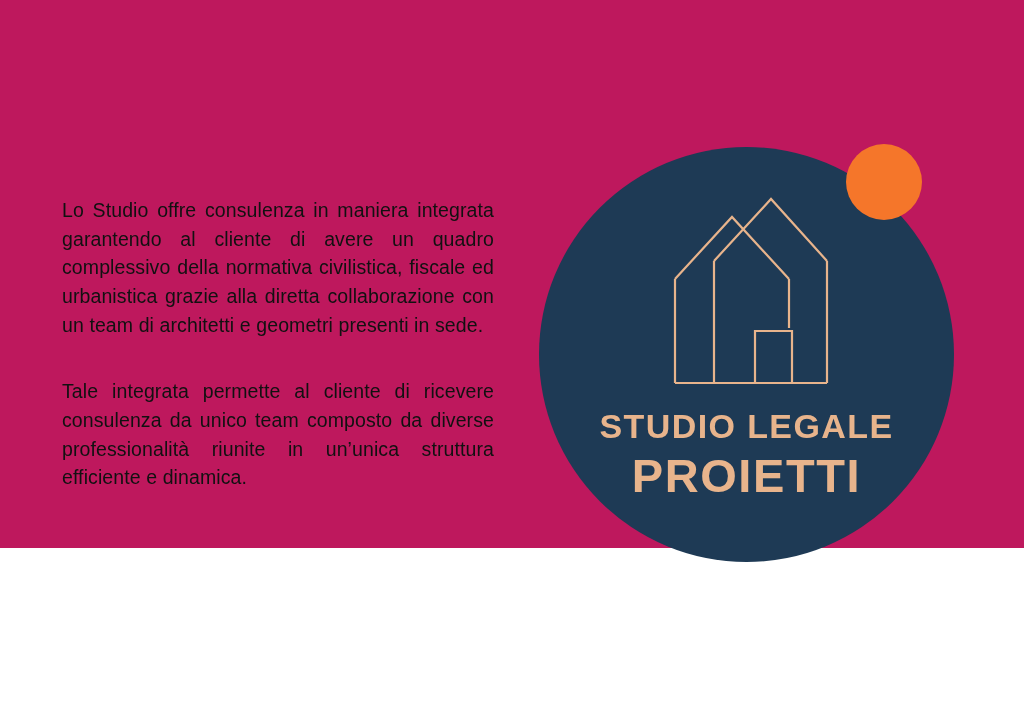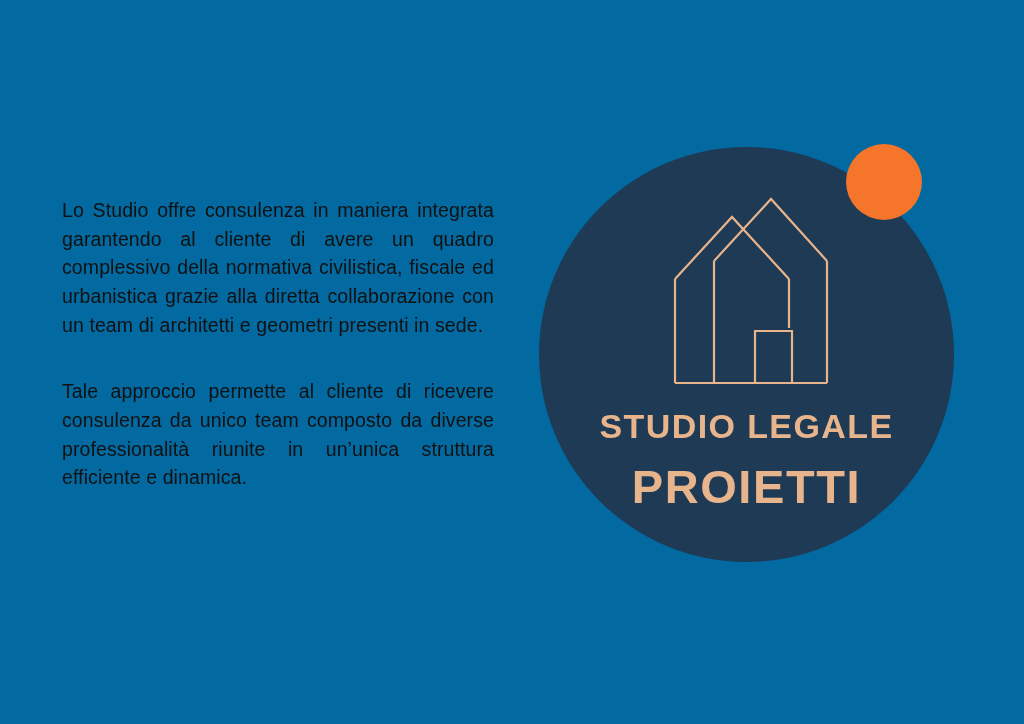--- a/index.html
+++ b/index.html
@@ -9,22 +9,22 @@
   body {
     width: 1024px;
     height: 724px;
     background: #ffffff;
     font-family: "Liberation Sans", sans-serif;
     overflow: hidden;
   }
   .page {
     position: relative;
     width: 1024px;
-    height: 724px;
-    background: #0369a1;
+    height: 548px;
+    background: #be185d;
   }
 
   
   .text-column {
     position: absolute;
     left: 62px;
     top: 196px;
     width: 432px;
   }
   .paragraph {
@@ -99,31 +99,31 @@
     font-size: 34px;
     letter-spacing: 1.4px;
     line-height: 1.05;
     display: block;
   }
   .logo-line2 {
     font-size: 47px;
     letter-spacing: 1.6px;
     line-height: 1.12;
     display: block;
-    margin-top: 16px;
+    margin-top: 5px;
   }
 </style>
 </head>
 <body>
 
 <div class="page">
 
   <div class="text-column">
     <p class="paragraph first">Lo Studio offre consulenza in maniera integrata garantendo al cliente di avere un quadro complessivo della normativa civilistica, fiscale ed urbanistica grazie alla diretta collaborazione con un team di architetti e geometri presenti in sede.</p>
-    <p class="paragraph">Tale approccio permette al cliente di ricevere consulenza da unico team composto da diverse professionalità riunite in un’unica struttura efficiente e dinamica.</p>
+    <p class="paragraph">Tale integrata permette al cliente di ricevere consulenza da unico team composto da diverse professionalità riunite in un’unica struttura efficiente e dinamica.</p>
   </div>
 
   <div class="logo-area">
 
     <div class="orange-dot"></div>
 
     <div class="navy-circle"></div>
 
     <div class="logo-inner">
 

